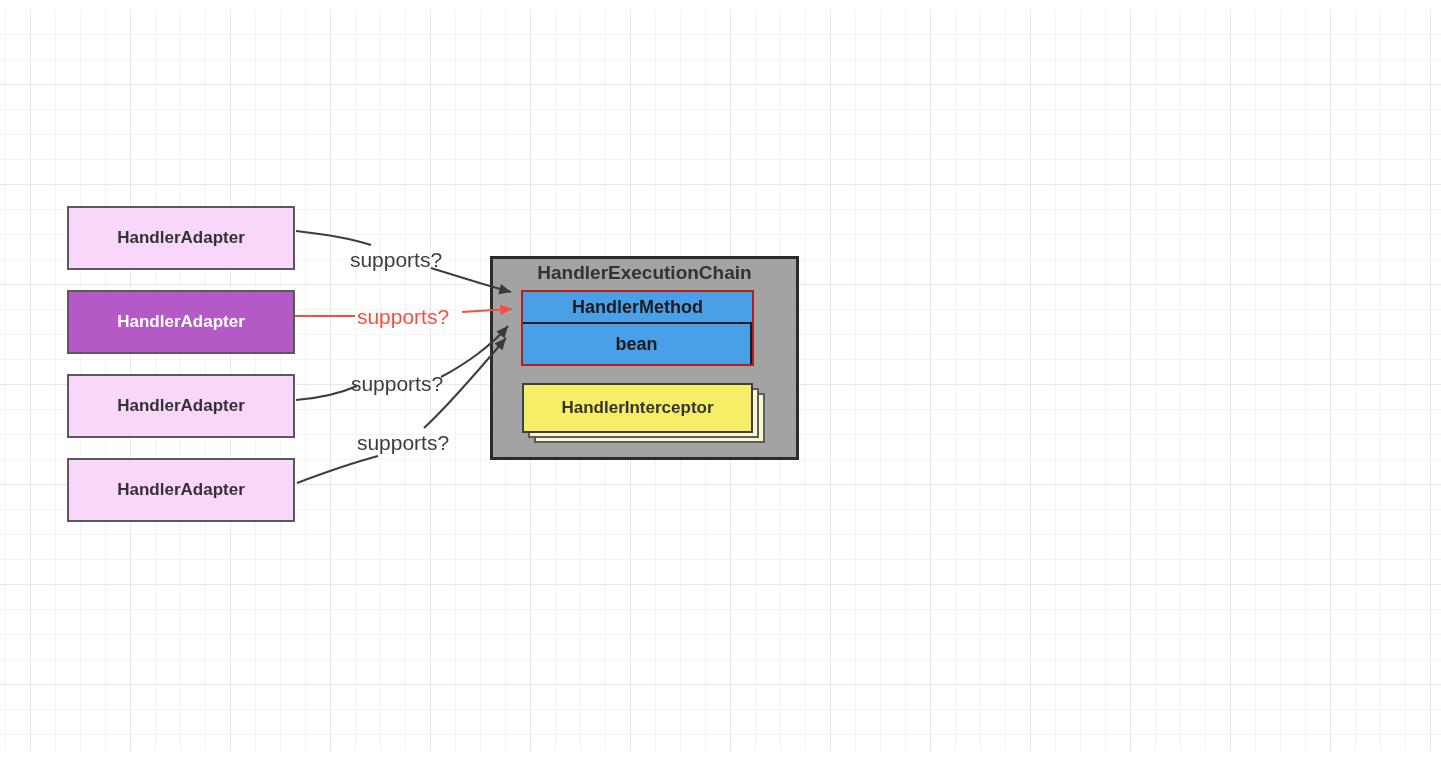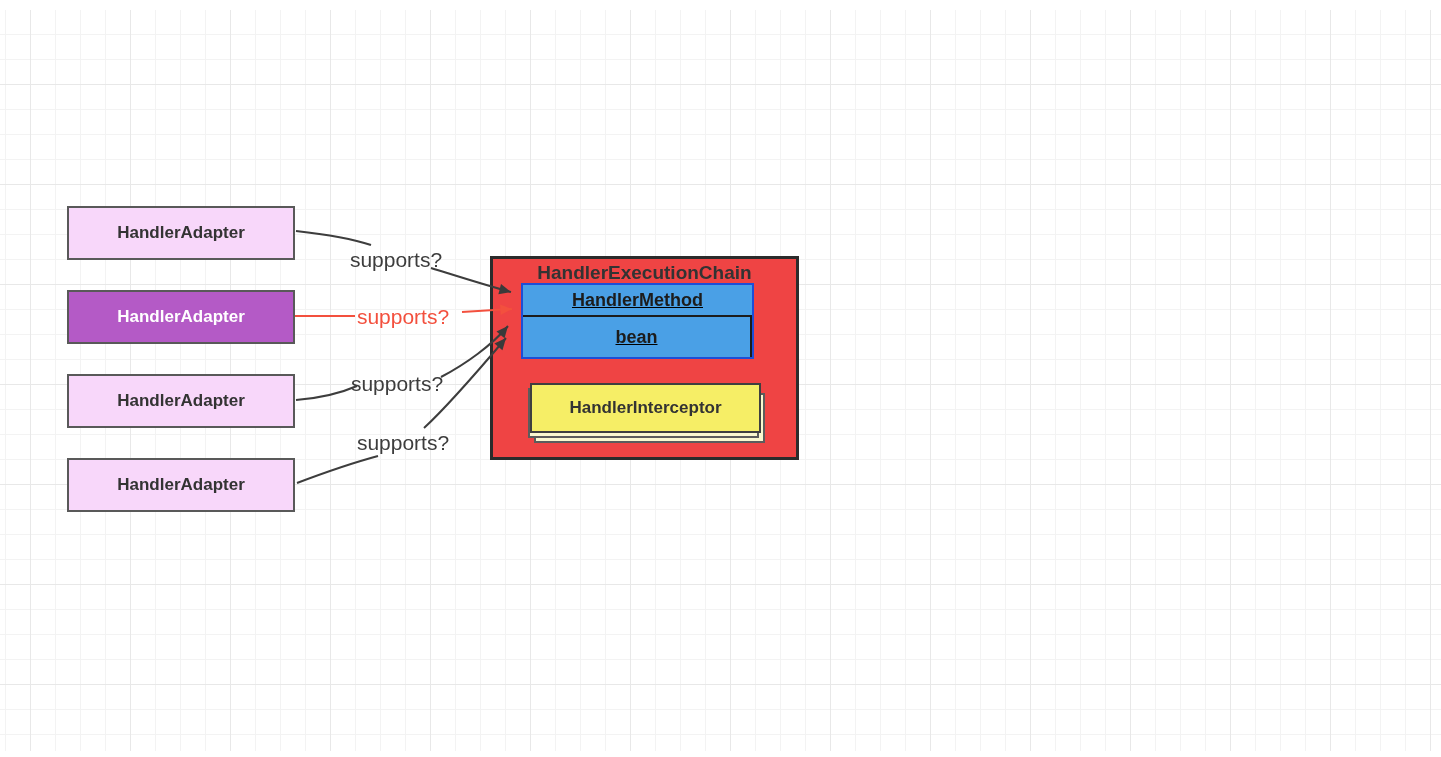--- a/index.html
+++ b/index.html
@@ -18,59 +18,59 @@
       linear-gradient(0deg,#f3f3f3 1px,transparent 1px);
     background-size:100px 100px,100px 100px,25px 25px,25px 25px;
     background-position:30px 0,0 75px,5px 0,0 0;
   }
   .node{
     position:absolute;box-sizing:border-box;
     display:flex;align-items:center;justify-content:center;
     font-weight:bold;font-size:17px;color:#333;
   }
   .adapter{
-    left:67px;width:228px;height:54px;
+    left:67px;width:228px;height:64px;
     background:#f8d7fa;border:2px solid #595959;
   }
   #adapter-1{top:206px;}
   #adapter-2{top:290px;background:#b45ac6;color:#ffffff;}
   #adapter-3{top:374px;}
   #adapter-4{top:458px;}
 
   #chain-box{
     position:absolute;left:490px;top:256px;width:309px;height:204px;
-    box-sizing:border-box;background:#ef4444;border:3px solid #2b2b2b;
+    box-sizing:border-box;background:#a3a3a3;border:3px solid #2b2b2b;
   }
   #chain-title{
     text-align:center;font-weight:bold;font-size:19px;color:#333;
     margin-top:3px;letter-spacing:0px;
   }
   #handler-method{
-    position:absolute;left:28px;top:24px;width:233px;
-    box-sizing:border-box;background:#4aa0e6;border:2px solid #1d4ed8;text-decoration:underline;
+    position:absolute;left:28px;top:31px;width:233px;
+    box-sizing:border-box;background:#4aa0e6;border:2px solid #b91c1c;
   }
   #hm-title{
     height:30px;display:flex;align-items:center;justify-content:center;
     font-weight:bold;font-size:18px;color:#1c1c1c;
     border-bottom:2px solid #1c1c1c;
   }
   #hm-cells{display:flex;height:40px;}
   .hm-cell{
     flex:1;display:flex;align-items:center;justify-content:center;
     font-weight:bold;font-size:18px;color:#1c1c1c;
   }
   #hm-cell-bean{border-right:2px solid #1c1c1c;}
   .interceptor-layer{
     position:absolute;width:231px;height:50px;box-sizing:border-box;
     background:#fbf8d0;border:2px solid #5c5c5c;
   }
   #interceptor-layer-3{left:41px;top:134px;}
   #interceptor-layer-2{left:35px;top:129px;}
   #interceptor-main{
-    position:absolute;left:37px;top:124px;width:231px;height:50px;
+    position:absolute;left:29px;top:124px;width:231px;height:50px;
     box-sizing:border-box;background:#f6ee66;border:2px solid #3f3f3f;
     display:flex;align-items:center;justify-content:center;
     font-weight:bold;font-size:17px;color:#333;
   }
   .edge-label{
     position:absolute;width:110px;text-align:center;
     font-size:21px;color:#3d3d3d;
   }
   #edge-label-1{left:341px;top:248px;}
   #edge-label-2{left:348px;top:305px;color:#f3503e;}

